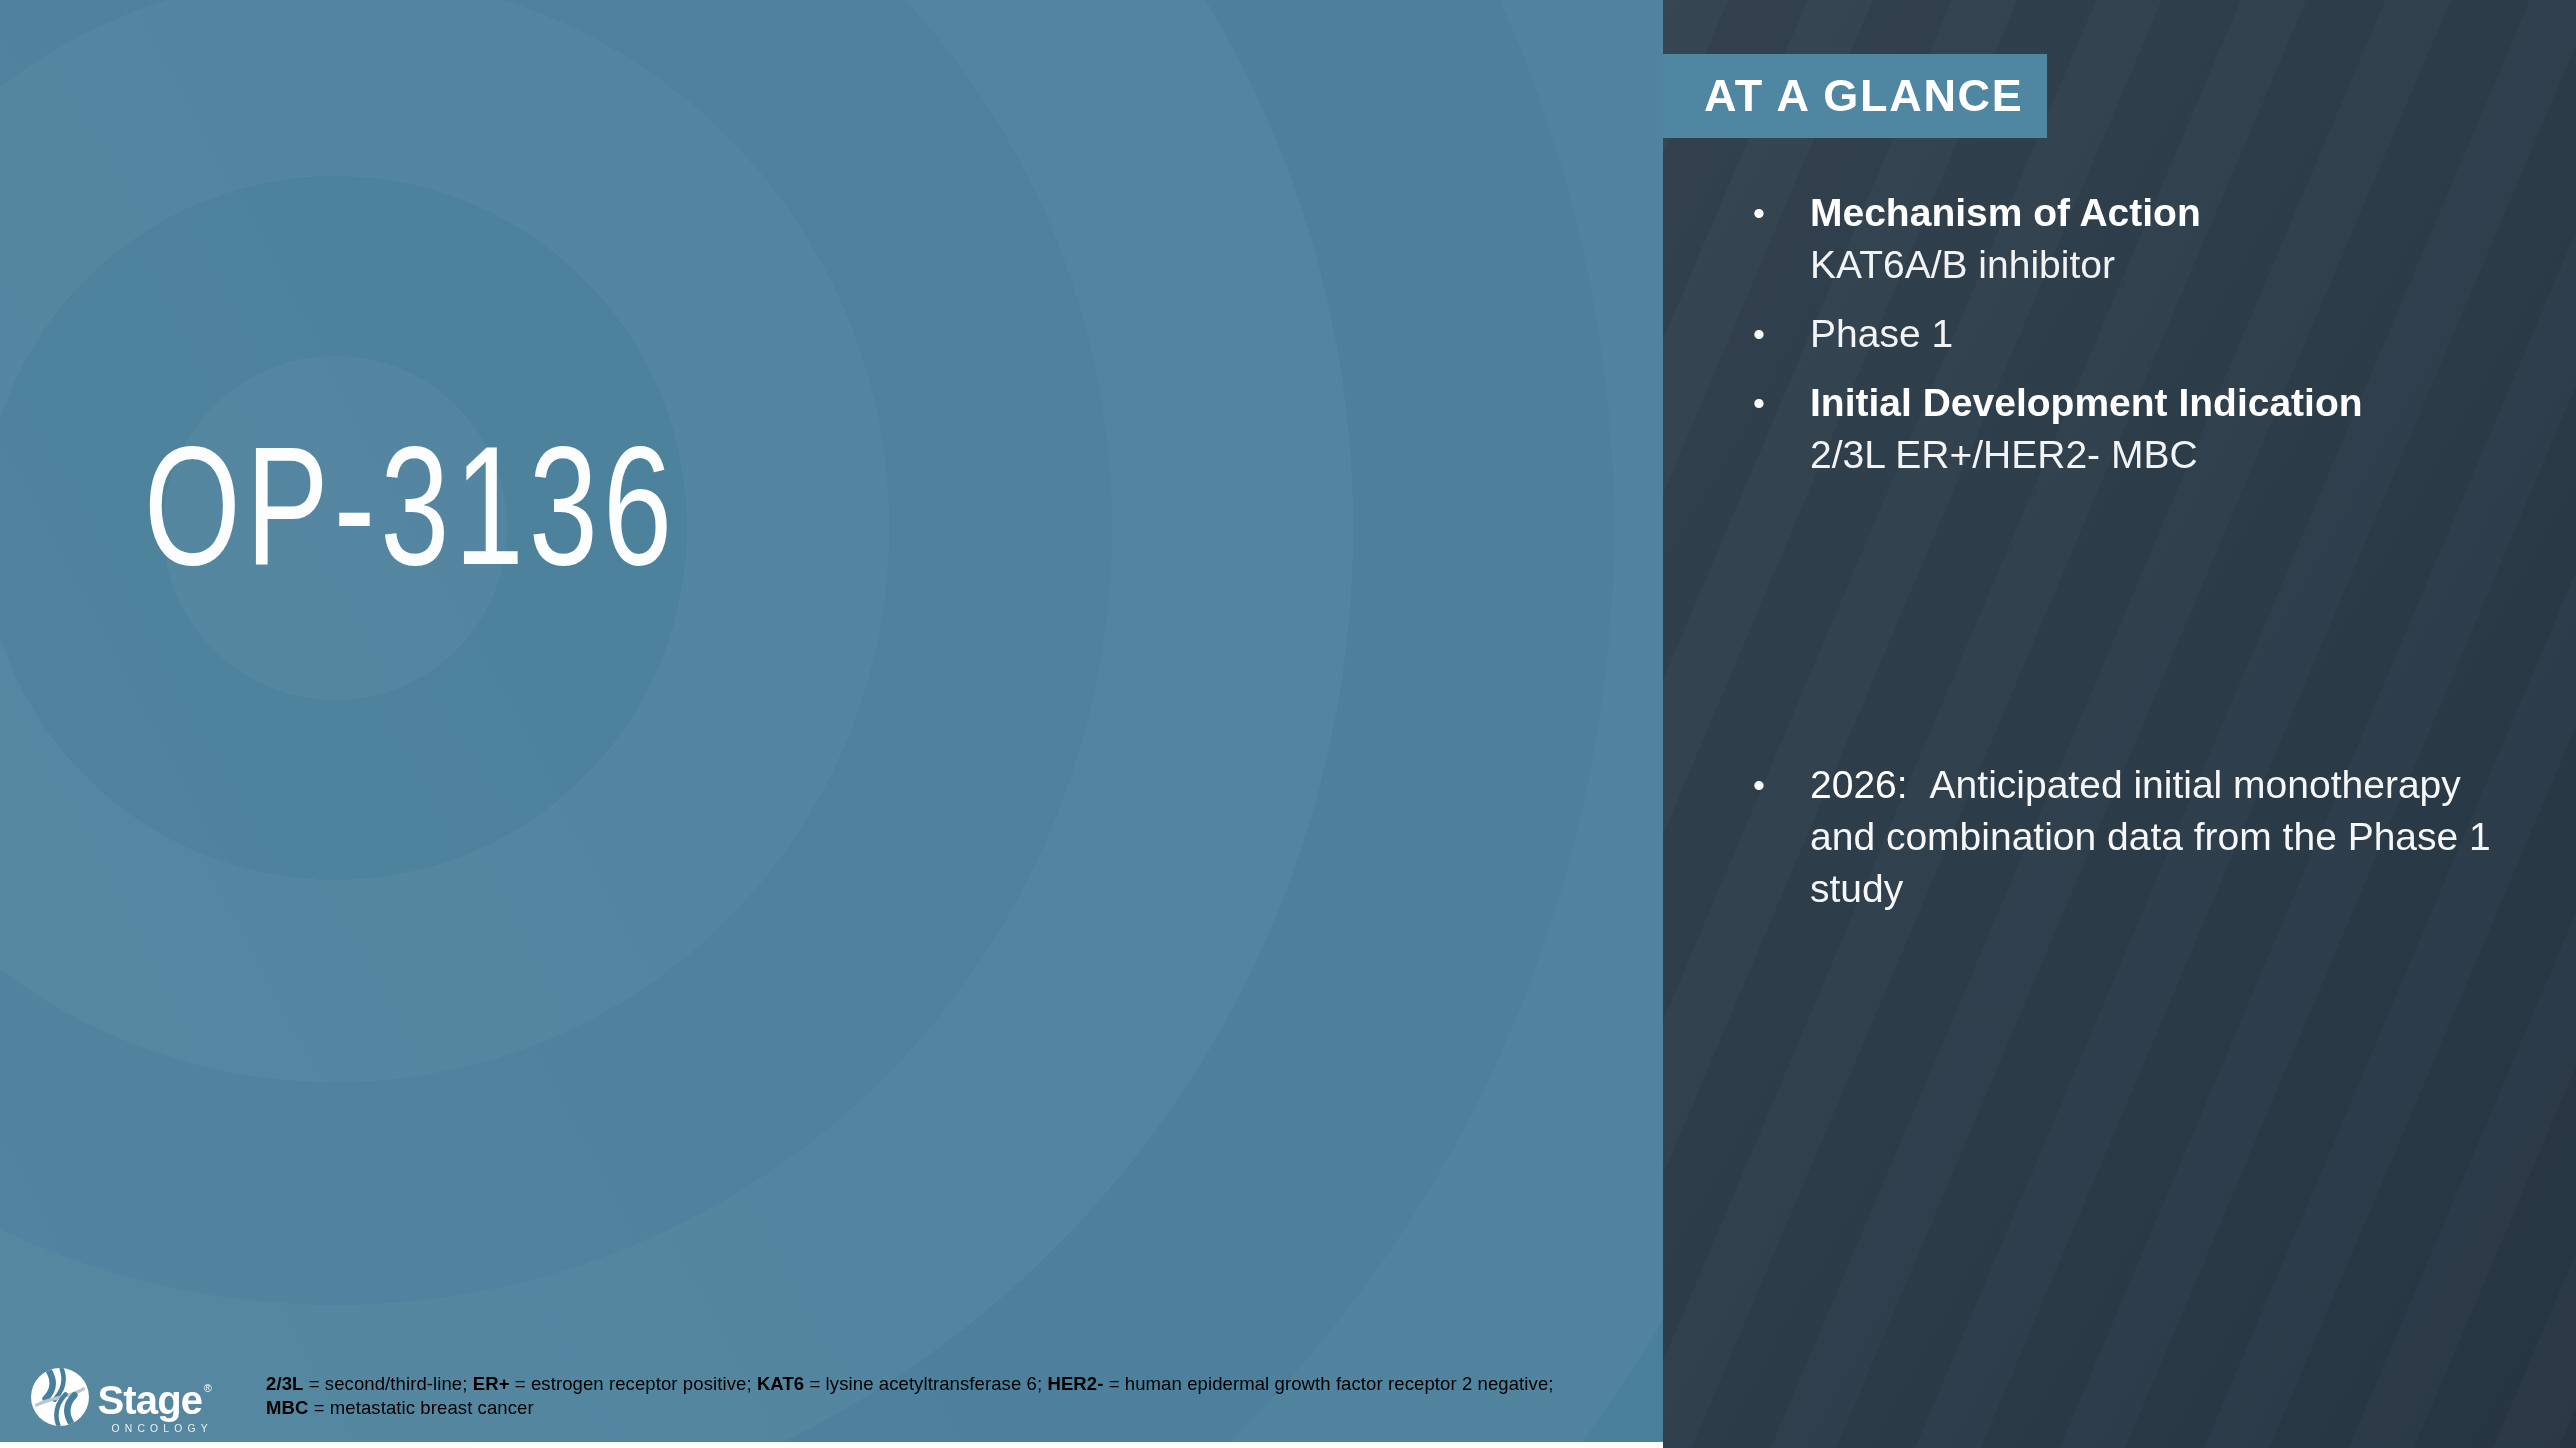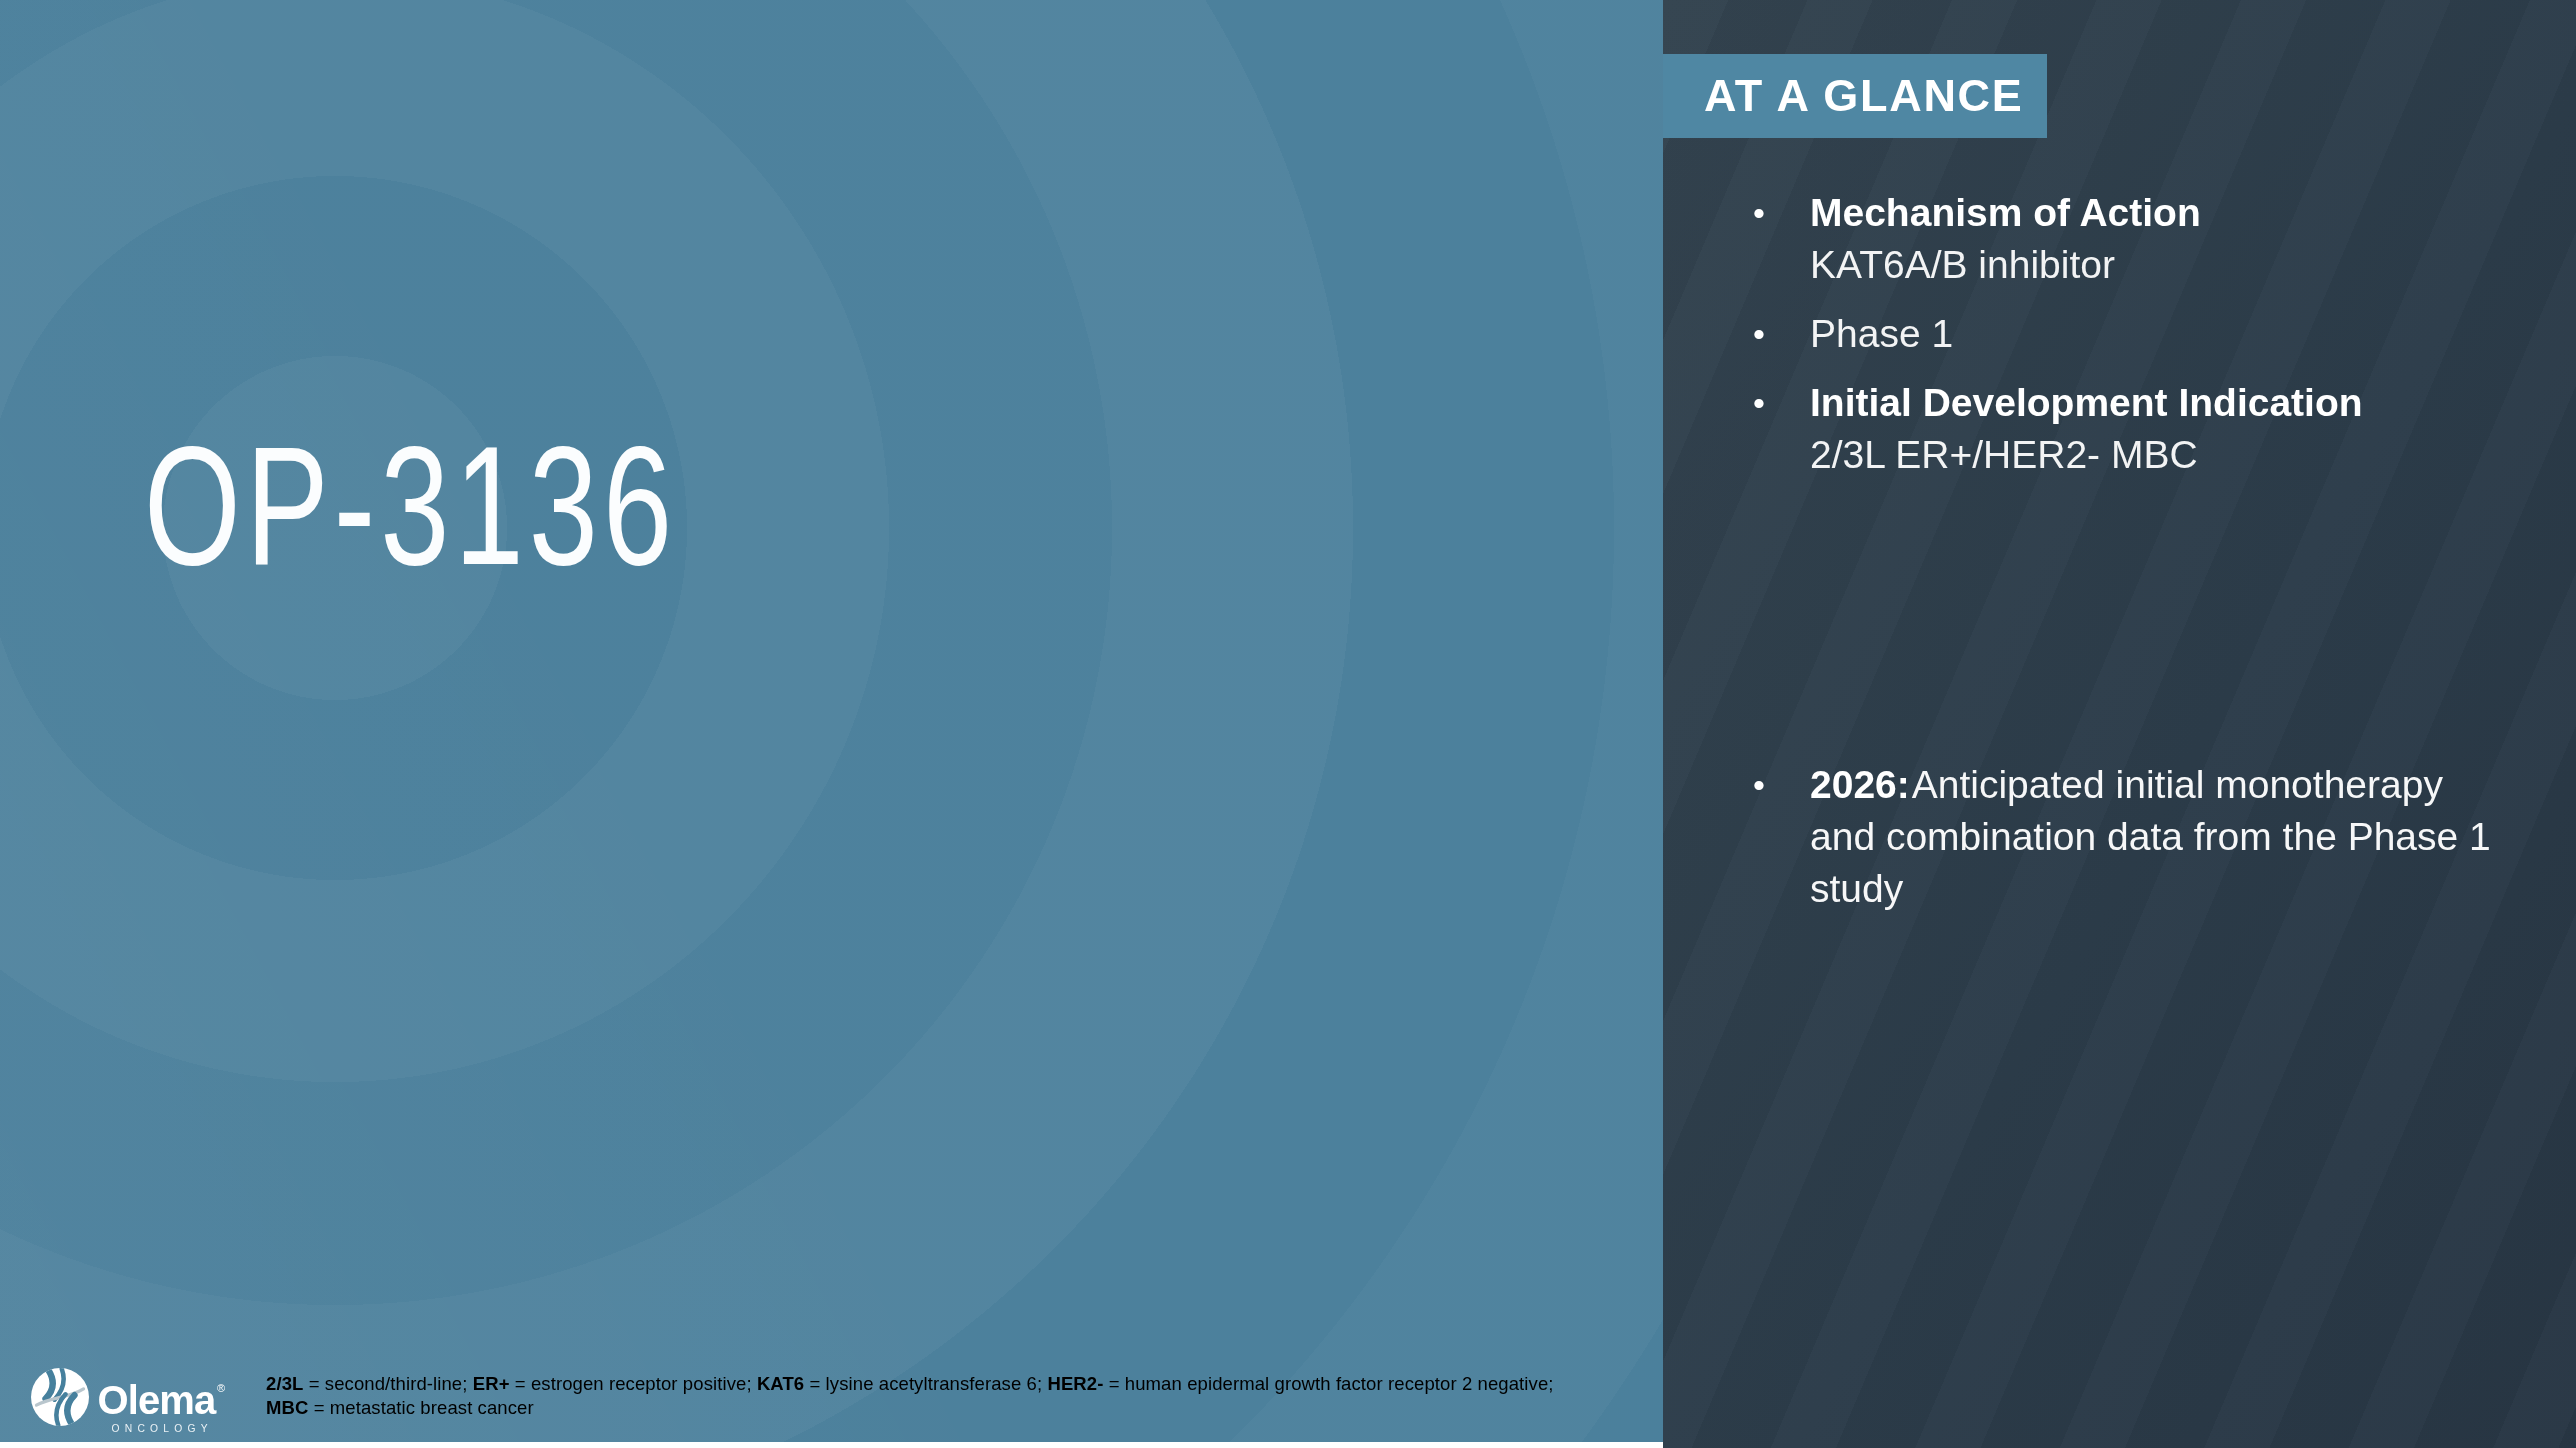--- a/index.html
+++ b/index.html
@@ -83,21 +83,21 @@
     flex:none;width:57px;margin-left:90px;
     font-size:34px;line-height:52px;color:#ffffff;
   }
   .item-body{flex:1;padding-right:69px;}
   .g-label{font-size:39px;font-weight:700;line-height:52px;}
   .g-value{font-size:39px;font-weight:400;line-height:52px;color:rgba(255,255,255,0.94);}
   .ms-text{
     font-size:39px;font-weight:400;line-height:52px;
     max-width:687px;color:rgba(255,255,255,0.96);
   }
-  .ms-label{font-weight:700;margin-right:2px;color:#ffffff;}
+  .ms-label{font-weight:400;margin-right:22px;color:#ffffff;}
 </style>
 </head>
 <body>
 
 <div class="slide">
 
   <div class="left-panel">
     <div class="rings"></div>
 
     <h1 class="product-title">OP-3136</h1>
@@ -113,21 +113,21 @@
         <g clip-path="url(#lc)" fill="none" stroke-linecap="round">
           <path d="M 19 2 C 26 13 26 24 16 34" stroke="#46809d" stroke-width="7"></path>
           <path d="M 34 1 C 38 12 36 24 26 35" stroke="#46809d" stroke-width="5"></path>
           <path d="M 6 41 C 22 32 42 33 58 23" stroke="#b9c6cd" stroke-width="3.5"></path>
           <path d="M 45 62 C 38 51 38 40 48 30" stroke="#46809d" stroke-width="7"></path>
           <path d="M 30 63 C 26 52 28 40 38 29" stroke="#46809d" stroke-width="5"></path>
         </g>
       </svg>
       <div class="logo-textcol">
         <div class="wordmark-row">
-          <span class="wordmark">Olema</span>
+          <span class="wordmark">Stage</span>
           <span class="reg">®</span>
         </div>
         <div class="logo-sub">ONCOLOGY</div>
       </div>
     </div>
 
     <div class="footnote">
       <p><span class="fb">2/3L</span><span> = second/third-line; </span><span class="fb">ER+</span><span> = estrogen receptor positive; </span><span class="fb">KAT6</span><span> = lysine acetyltransferase 6;  </span><span class="fb">HER2-</span><span> = human epidermal growth factor receptor 2 negative;</span></p>
       <p><span class="fb">MBC</span><span> = metastatic breast cancer</span></p>
     </div>

